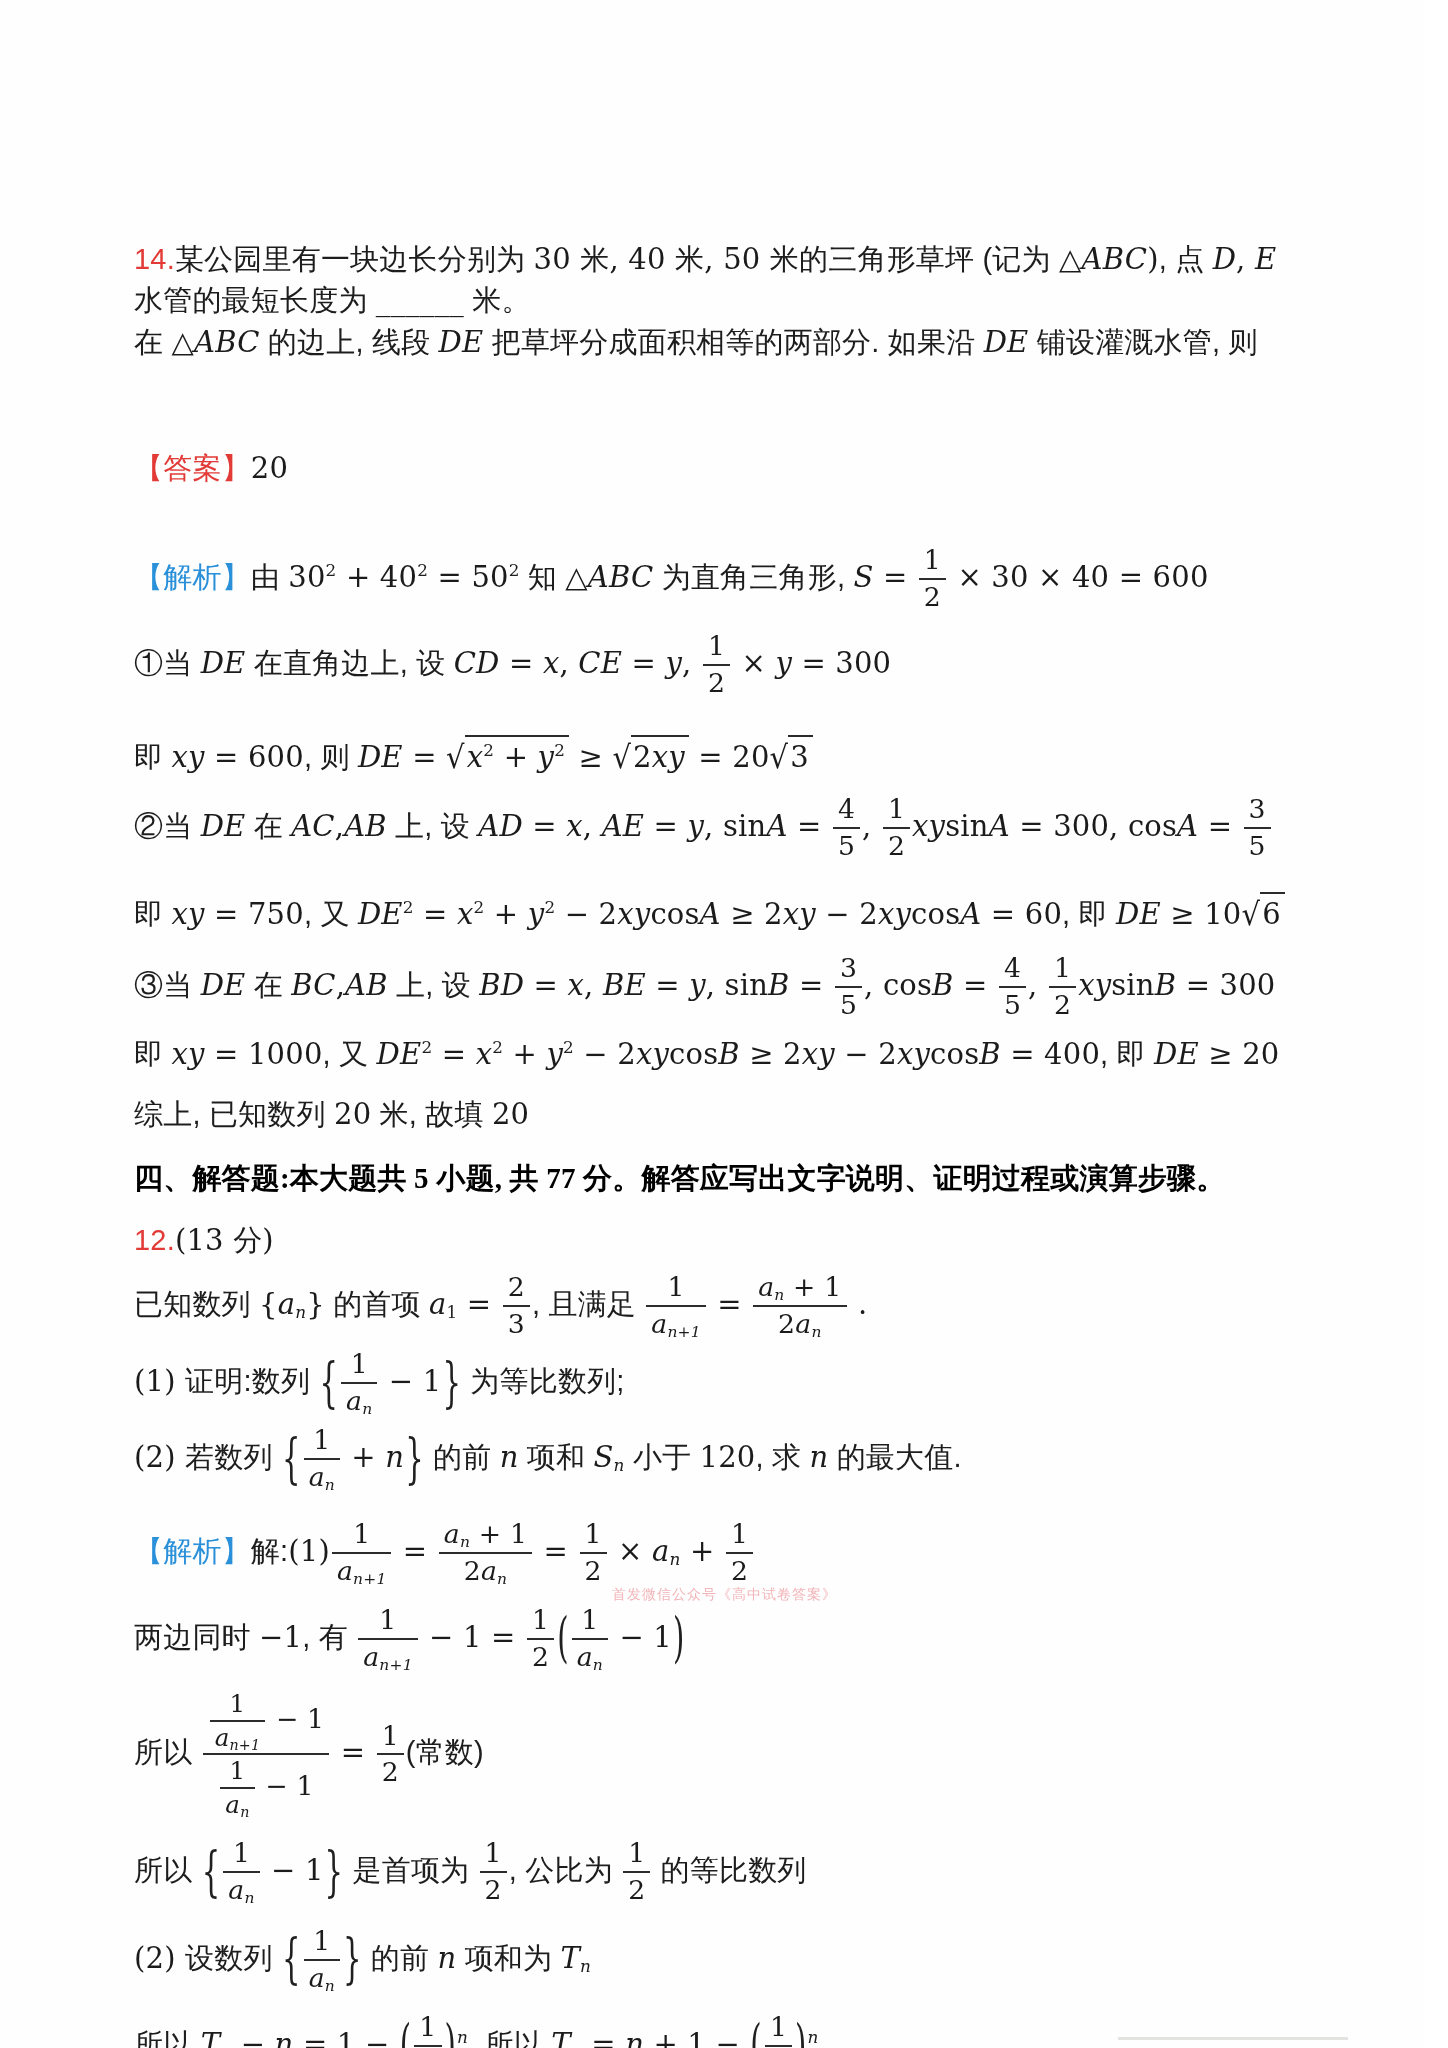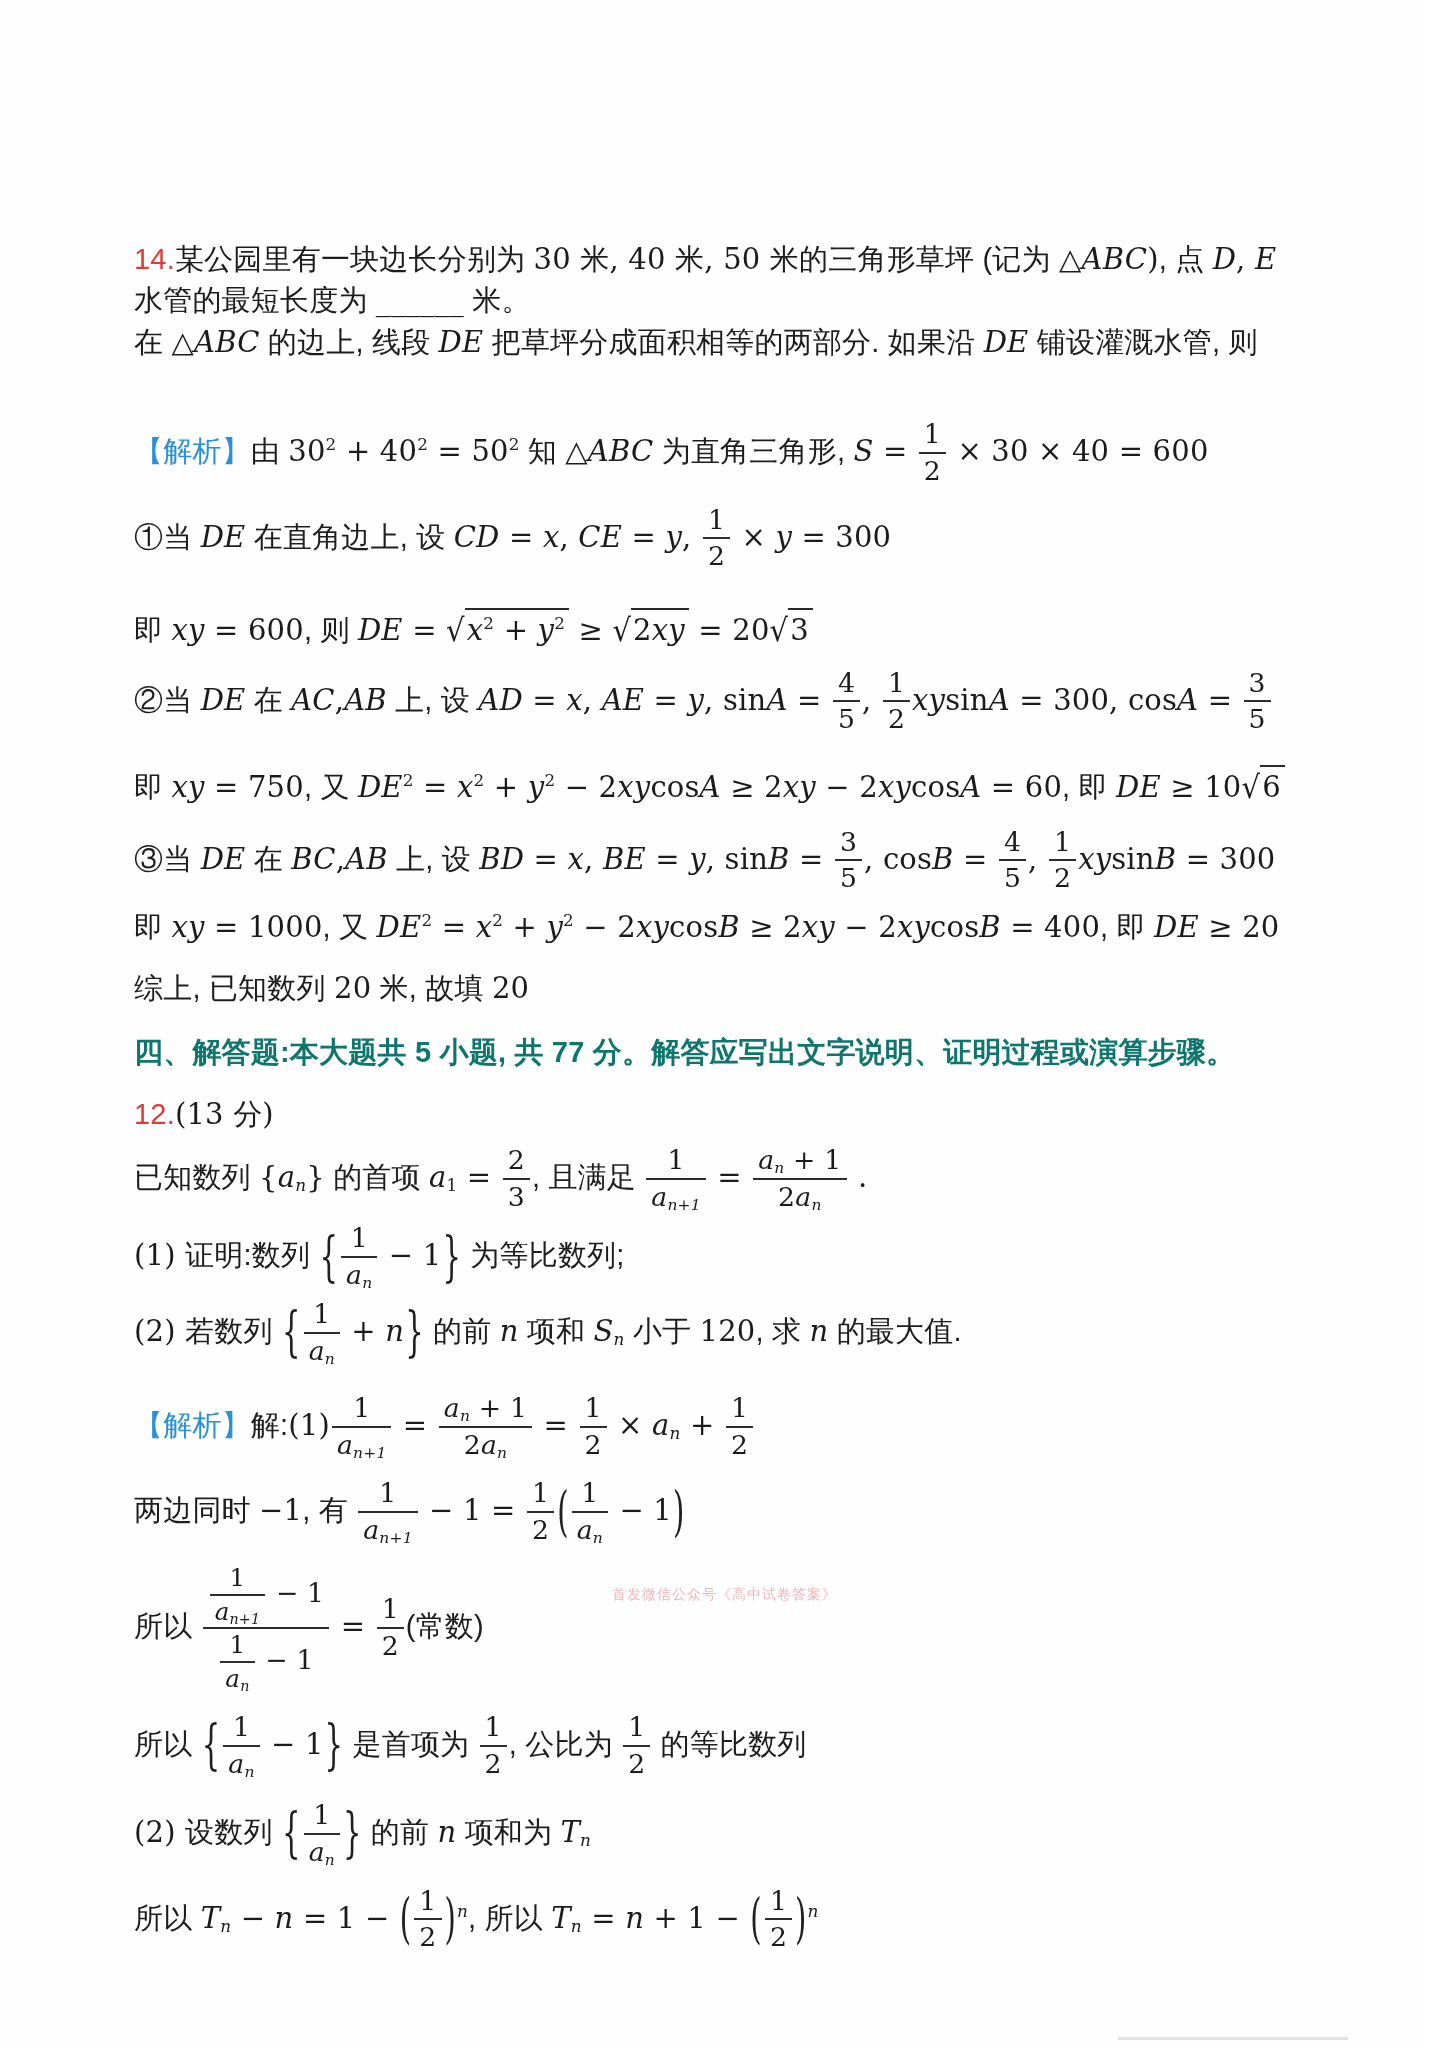--- a/index.html
+++ b/index.html
@@ -17,21 +17,21 @@
     width:1448px;
   }
   .line{
     white-space:nowrap;
     font-size:29px;
     line-height:1.32;
     letter-spacing:0.2px;
   }
   
   .tk-cn{font-family:"Liberation Sans",sans-serif;color:#1d1d1d;}
-  .tk-cnb{font-family:Liberation Sans, sans-serif;font-weight:700;color:#0f766e;}
+  .tk-cnb{font-family:Liberation Serif, serif;font-weight:700;color:#000000;}
   .tk-rm{font-family:"DejaVu Serif","Liberation Serif",serif;color:#1b1b1b;}
   .tk-it{font-family:"DejaVu Serif","Liberation Serif",serif;font-style:italic;color:#1b1b1b;}
   .tk-red{color:var(--accent-red,#e23a36);font-family:"Liberation Sans",sans-serif;}
   .tk-blue{color:var(--accent-blue,#2a90d9);font-family:"Liberation Sans",sans-serif;}
   .msup{font-size:0.58em;font-family:"DejaVu Serif",serif;vertical-align:0.65em;line-height:0;}
   .msub{font-size:0.58em;font-family:"DejaVu Serif",serif;vertical-align:-0.28em;line-height:0;}
   .msup.tk-it,.msub.tk-it{font-style:italic;}
   .frac{
     display:inline-block;
     vertical-align:middle;
@@ -72,20 +72,21 @@
   }
 </style>
 </head>
 <body>
 
 <div class="page">
   <div class="content">
       <div class="line" style="margin-top: 0px;"><span class="tk-red">14.</span><span class="tk-cn">某公园里有一块边长分别为 </span><span class="tk-rm">30 </span><span class="tk-cn">米</span><span class="tk-rm">, 40 </span><span class="tk-cn">米</span><span class="tk-rm">, 50 </span><span class="tk-cn">米的三角形草坪 (记为 </span><span class="tk-rm">△</span><span class="tk-it">ABC</span><span class="tk-rm">)</span><span class="tk-cn">, 点 </span><span class="tk-it">D</span><span class="tk-rm">, </span><span class="tk-it">E</span></div>
       <div class="line" style="margin-top: 3px;"><span class="tk-cn">水管的最短长度为 </span><span class="tk-rm">______</span><span class="tk-cn"> 米。</span></div>
       <div class="line" style="margin-top: 3px;"><span class="tk-cn">在 </span><span class="tk-rm">△</span><span class="tk-it">ABC</span><span class="tk-cn"> 的边上, 线段 </span><span class="tk-it">DE</span><span class="tk-cn"> 把草坪分成面积相等的两部分.  如果沿 </span><span class="tk-it">DE</span><span class="tk-cn"> 铺设灌溉水管, 则</span></div>
+      <div class="line" style="margin-top: 88px;"><span class="tk-red">【答案】</span><span class="tk-rm">20</span></div>
       <div class="line" style="margin-top: 58px;"><span class="tk-blue">【解析】</span><span class="tk-cn">由 </span><span class="tk-rm">30</span><span class="msup">2</span><span class="tk-rm"> + 40</span><span class="msup">2</span><span class="tk-rm"> = 50</span><span class="msup">2</span><span class="tk-cn"> 知 </span><span class="tk-rm">△</span><span class="tk-it">ABC</span><span class="tk-cn"> 为直角三角形, </span><span class="tk-it">S</span><span class="tk-rm"> = </span><span class="frac"><span class="num"><span class="tk-rm">1</span></span><span class="den"><span class="tk-rm">2</span></span></span><span class="tk-rm"> × 30 × 40 = 600</span></div>
       <div class="line" style="margin-top: 18px;"><span class="tk-cn">①当 </span><span class="tk-it">DE</span><span class="tk-cn"> 在直角边上, 设 </span><span class="tk-it">CD</span><span class="tk-rm"> = </span><span class="tk-it">x</span><span class="tk-rm">, </span><span class="tk-it">CE</span><span class="tk-rm"> = </span><span class="tk-it">y</span><span class="tk-rm">, </span><span class="frac"><span class="num"><span class="tk-rm">1</span></span><span class="den"><span class="tk-rm">2</span></span></span><span class="tk-rm"> × </span><span class="tk-it">y</span><span class="tk-rm"> = 300</span></div>
       <div class="line" style="margin-top: 20px;"><span class="tk-cn">即 </span><span class="tk-it">xy</span><span class="tk-rm"> = 600</span><span class="tk-cn">, 则 </span><span class="tk-it">DE</span><span class="tk-rm"> = </span><span class="sqrt"><span class="rsym tk-rm">√</span><span class="rbody"><span class="tk-it">x</span><span class="msup">2</span><span class="tk-rm"> + </span><span class="tk-it">y</span><span class="msup">2</span></span></span><span class="tk-rm"> ≥ </span><span class="sqrt"><span class="rsym tk-rm">√</span><span class="rbody"><span class="tk-rm">2</span><span class="tk-it">xy</span></span></span><span class="tk-rm"> = 20</span><span class="sqrt"><span class="rsym tk-rm">√</span><span class="rbody"><span class="tk-rm">3</span></span></span></div>
       <div class="line" style="margin-top: 18px;"><span class="tk-cn">②当 </span><span class="tk-it">DE</span><span class="tk-cn"> 在 </span><span class="tk-it">AC</span><span class="tk-rm">,</span><span class="tk-it">AB</span><span class="tk-cn"> 上, 设  </span><span class="tk-it">AD</span><span class="tk-rm"> = </span><span class="tk-it">x</span><span class="tk-rm">, </span><span class="tk-it">AE</span><span class="tk-rm"> = </span><span class="tk-it">y</span><span class="tk-rm">, sin</span><span class="tk-it">A</span><span class="tk-rm"> = </span><span class="frac"><span class="num"><span class="tk-rm">4</span></span><span class="den"><span class="tk-rm">5</span></span></span><span class="tk-rm">, </span><span class="frac"><span class="num"><span class="tk-rm">1</span></span><span class="den"><span class="tk-rm">2</span></span></span><span class="tk-it">xy</span><span class="tk-rm">sin</span><span class="tk-it">A</span><span class="tk-rm"> = 300, cos</span><span class="tk-it">A</span><span class="tk-rm"> = </span><span class="frac"><span class="num"><span class="tk-rm">3</span></span><span class="den"><span class="tk-rm">5</span></span></span></div>
       <div class="line" style="margin-top: 14px;"><span class="tk-cn">即 </span><span class="tk-it">xy</span><span class="tk-rm"> = 750</span><span class="tk-cn">, 又 </span><span class="tk-it">DE</span><span class="msup">2</span><span class="tk-rm"> = </span><span class="tk-it">x</span><span class="msup">2</span><span class="tk-rm"> + </span><span class="tk-it">y</span><span class="msup">2</span><span class="tk-rm"> − 2</span><span class="tk-it">xy</span><span class="tk-rm">cos</span><span class="tk-it">A</span><span class="tk-rm"> ≥ 2</span><span class="tk-it">xy</span><span class="tk-rm"> − 2</span><span class="tk-it">xy</span><span class="tk-rm">cos</span><span class="tk-it">A</span><span class="tk-rm"> = 60</span><span class="tk-cn">, 即 </span><span class="tk-it">DE</span><span class="tk-rm"> ≥ 10</span><span class="sqrt"><span class="rsym tk-rm">√</span><span class="rbody"><span class="tk-rm">6</span></span></span></div>
       <div class="line" style="margin-top: 20px;"><span class="tk-cn">③当 </span><span class="tk-it">DE</span><span class="tk-cn"> 在 </span><span class="tk-it">BC</span><span class="tk-rm">,</span><span class="tk-it">AB</span><span class="tk-cn"> 上, 设 </span><span class="tk-it">BD</span><span class="tk-rm"> = </span><span class="tk-it">x</span><span class="tk-rm">, </span><span class="tk-it">BE</span><span class="tk-rm"> = </span><span class="tk-it">y</span><span class="tk-rm">, sin</span><span class="tk-it">B</span><span class="tk-rm"> = </span><span class="frac"><span class="num"><span class="tk-rm">3</span></span><span class="den"><span class="tk-rm">5</span></span></span><span class="tk-rm">, cos</span><span class="tk-it">B</span><span class="tk-rm"> = </span><span class="frac"><span class="num"><span class="tk-rm">4</span></span><span class="den"><span class="tk-rm">5</span></span></span><span class="tk-rm">, </span><span class="frac"><span class="num"><span class="tk-rm">1</span></span><span class="den"><span class="tk-rm">2</span></span></span><span class="tk-it">xy</span><span class="tk-rm">sin</span><span class="tk-it">B</span><span class="tk-rm"> = 300</span></div>
       <div class="line" style="margin-top: 14px;"><span class="tk-cn">即 </span><span class="tk-it">xy</span><span class="tk-rm"> = 1000</span><span class="tk-cn">, 又 </span><span class="tk-it">DE</span><span class="msup">2</span><span class="tk-rm"> = </span><span class="tk-it">x</span><span class="msup">2</span><span class="tk-rm"> + </span><span class="tk-it">y</span><span class="msup">2</span><span class="tk-rm"> − 2</span><span class="tk-it">xy</span><span class="tk-rm">cos</span><span class="tk-it">B</span><span class="tk-rm"> ≥ 2</span><span class="tk-it">xy</span><span class="tk-rm"> − 2</span><span class="tk-it">xy</span><span class="tk-rm">cos</span><span class="tk-it">B</span><span class="tk-rm"> = 400</span><span class="tk-cn">, 即 </span><span class="tk-it">DE</span><span class="tk-rm"> ≥ 20</span></div>
       <div class="line" style="margin-top: 22px;"><span class="tk-cn">综上, 已知数列 </span><span class="tk-rm">20</span><span class="tk-cn"> 米, 故填 </span><span class="tk-rm">20</span></div>
       <div class="line" style="margin-top: 26px;"><span class="tk-cnb">四、解答题:本大题共 5 小题, 共 77 分。解答应写出文字说明、证明过程或演算步骤。</span></div>
       <div class="line" style="margin-top: 24px;"><span class="tk-red">12.</span><span class="tk-rm">(13 </span><span class="tk-cn">分</span><span class="tk-rm">)</span></div>

